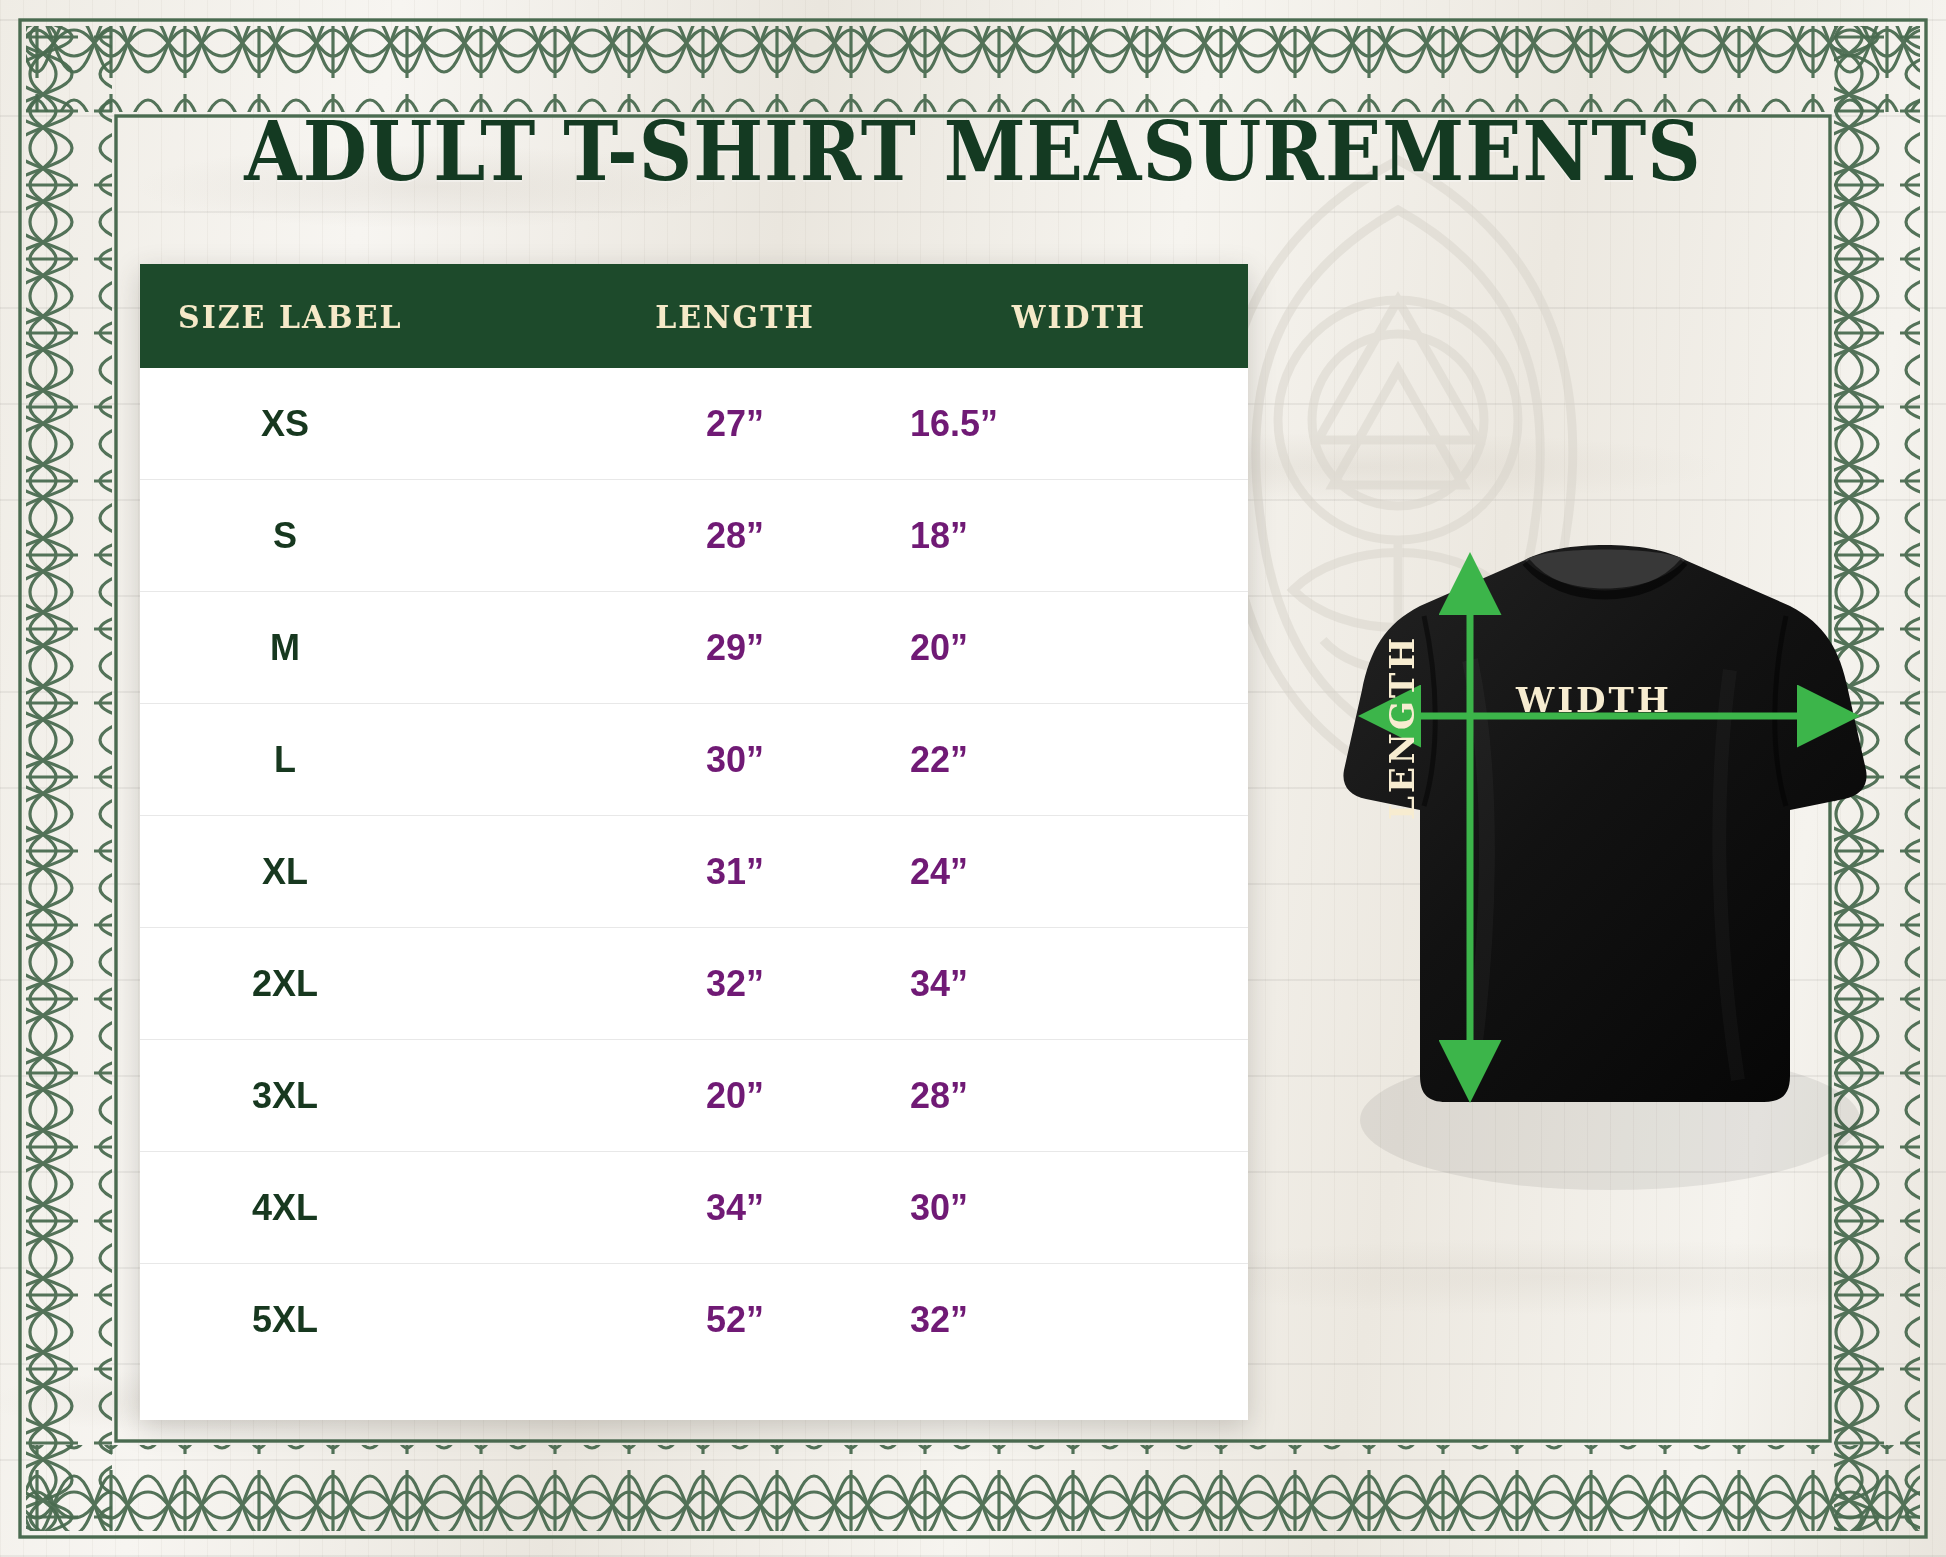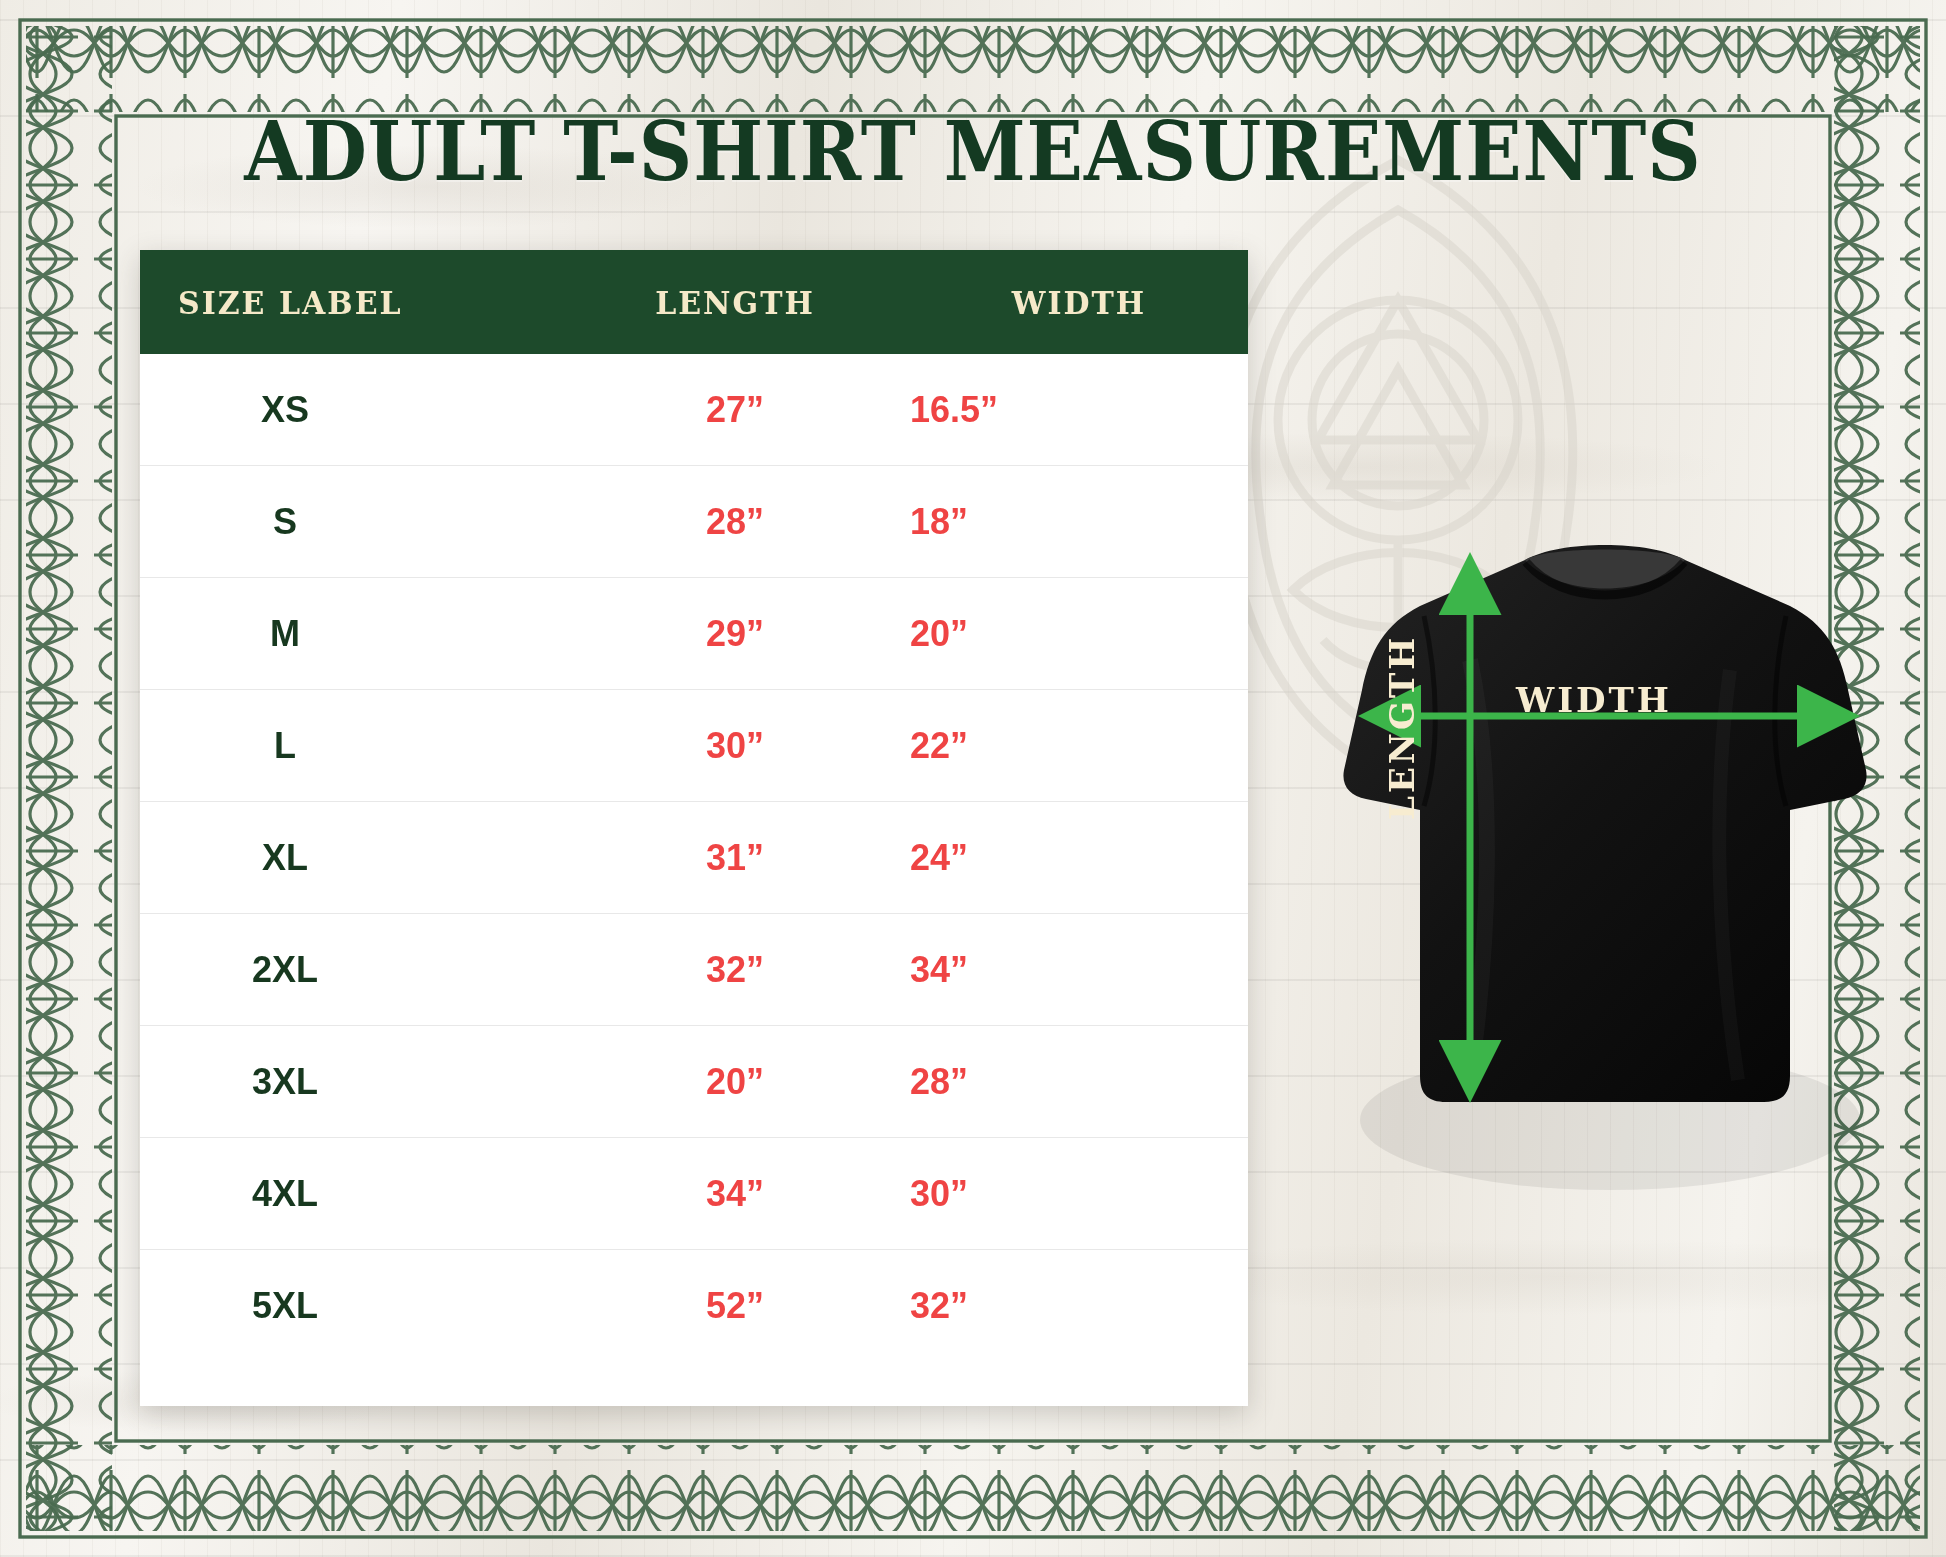--- a/index.html
+++ b/index.html
@@ -80,21 +80,21 @@
     letter-spacing: 1px;
     color: #143a22;
     text-shadow: 0 2px 0 rgba(255,255,255,0.35);
     transform: scaleY(1.12);
   }
 
   
   .table-card {
     position: absolute;
     left: 140px;
-    top: 250px;
+    top: 264px;
     width: 1108px;
     height: 1156px;
     background: #ffffff;
     box-shadow: 0 8px 26px rgba(60,55,45,0.22);
   }
 
   .table-head {
     height: 104px;
     background: #1d4a2b;
     display: flex;
@@ -130,21 +130,21 @@
     padding-right: 130px;
     font-family: "Liberation Sans", sans-serif;
     font-weight: bold;
     font-size: 36px;
     color: #17381f;
   }
   .row .len, .row .wid {
     font-family: "Liberation Sans", sans-serif;
     font-weight: bold;
     font-size: 36px;
-    color: #ef4444;
+    color: #701a75;
   }
   .row .len { width: 350px; text-align: center; }
   .row .wid { width: 338px; text-align: left; }
 
   
   .shirt-wrap {
     position: absolute;
     left: 1320px;
     top: 520px;
     width: 570px;

